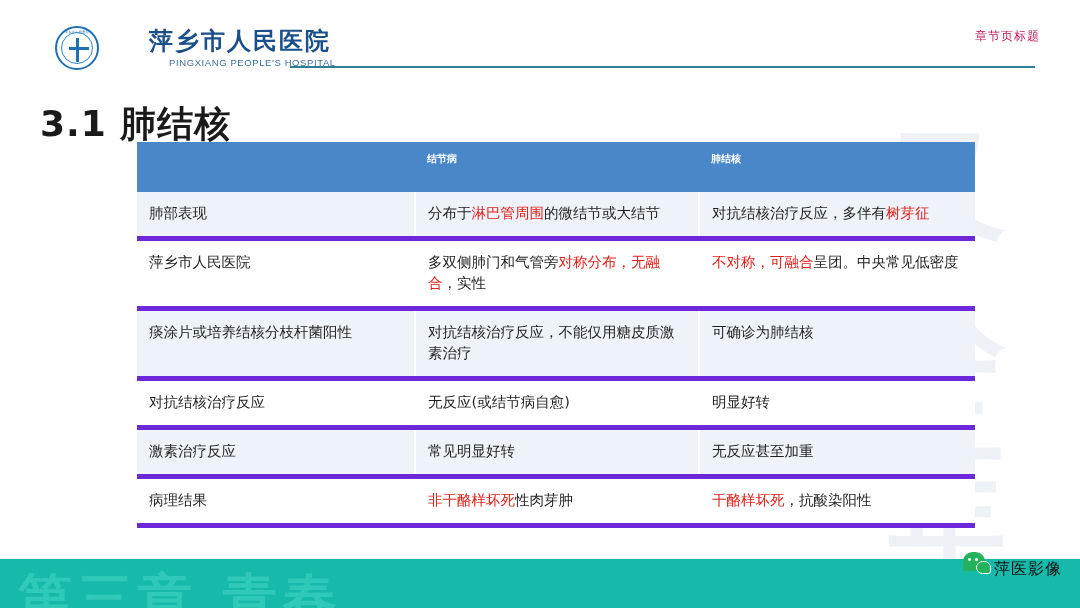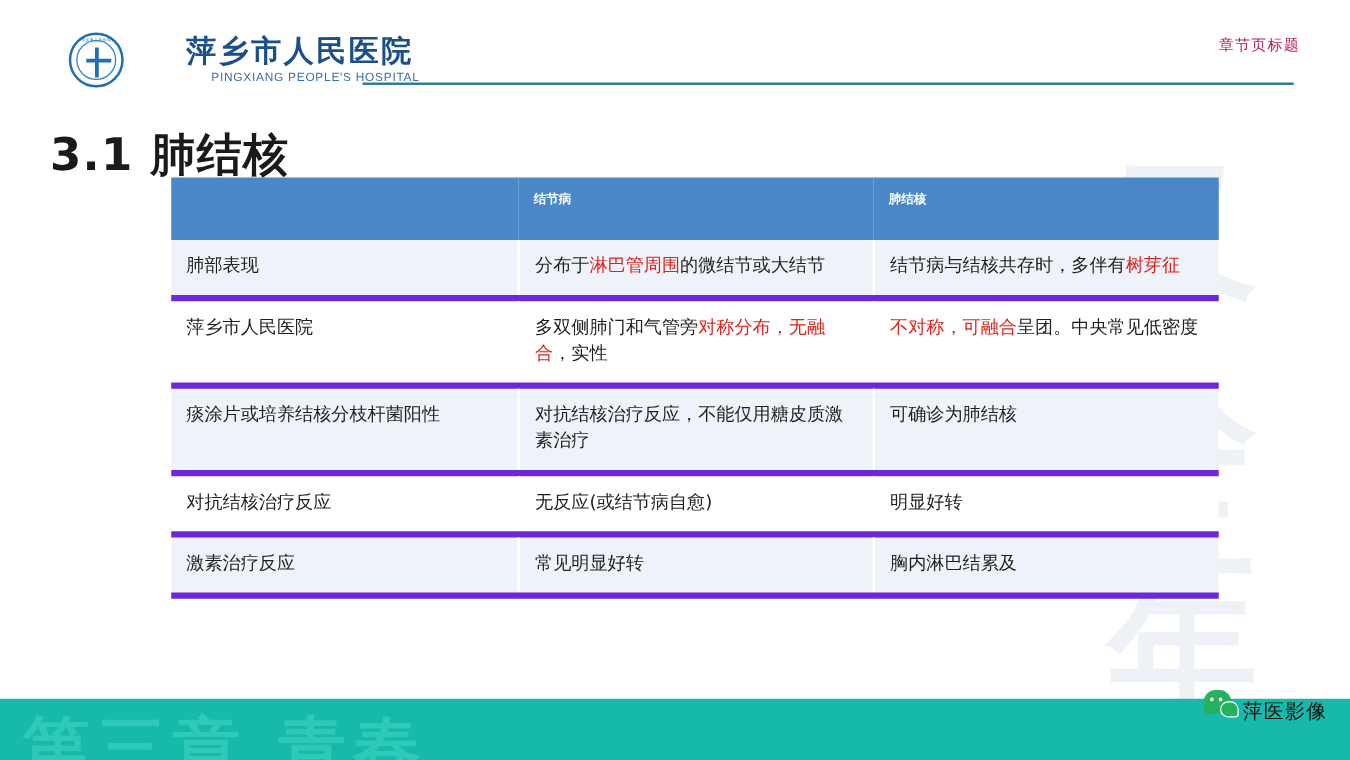--- a/index.html
+++ b/index.html
@@ -261,41 +261,46 @@
       <tr>
         <th></th>
         <th>结节病</th>
         <th>肺结核</th>
       </tr>
     </thead>
     <tbody id="table-body">
         <tr class="odd">
           <td class="col-a">肺部表现</td>
           <td class="col-b"><span>分布于</span><span class="hl">淋巴管周围</span><span>的微结节或大结节</span></td>
-          <td class="col-c"><span>结节病与结核共存时，多伴有</span><span class="hl">树芽征</span></td>
+          <td class="col-c"><span>对抗结核治疗反应，多伴有</span><span class="hl">树芽征</span></td>
         </tr>
         <tr class="even">
           <td class="col-a">萍乡市人民医院</td>
           <td class="col-b"><span>多双侧肺门和气管旁</span><span class="hl">对称分布，无融合</span><span>，实性</span></td>
           <td class="col-c"><span class="hl">不对称，可融合</span><span>呈团。中央常见低密度</span></td>
         </tr>
         <tr class="odd">
           <td class="col-a">痰涂片或培养结核分枝杆菌阳性</td>
           <td class="col-b"><span>对抗结核治疗反应，不能仅用糖皮质激素治疗</span></td>
           <td class="col-c"><span>可确诊为肺结核</span></td>
         </tr>
         <tr class="even">
           <td class="col-a">对抗结核治疗反应</td>
           <td class="col-b"><span>无反应(或结节病自愈)</span></td>
           <td class="col-c"><span>明显好转</span></td>
         </tr>
         <tr class="odd">
           <td class="col-a">激素治疗反应</td>
           <td class="col-b"><span>常见明显好转</span></td>
-          <td class="col-c"><span>胸内淋巴结累及</span></td>
+          <td class="col-c"><span>无反应甚至加重</span></td>
+        </tr>
+        <tr class="even">
+          <td class="col-a">病理结果</td>
+          <td class="col-b"><span class="hl">非干酪样坏死</span><span>性肉芽肿</span></td>
+          <td class="col-c"><span class="hl">干酪样坏死</span><span>，抗酸染阳性</span></td>
         </tr>
       </tbody>
   </table>
 </div>
 
 <div class="bottom-band">
   <div class="bottom-band-text">第三章 青春</div>
 </div>
 
 <div class="wechat-badge">

